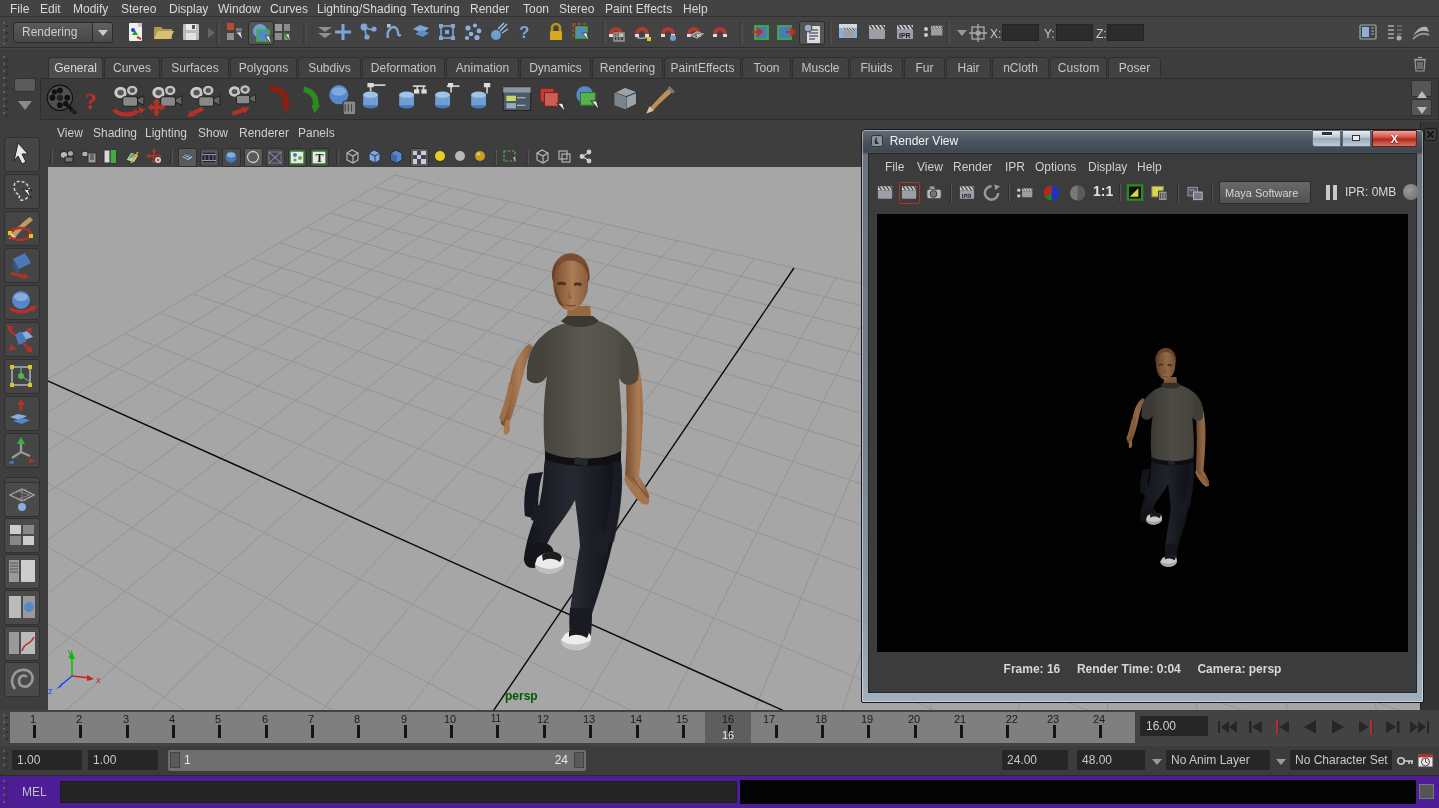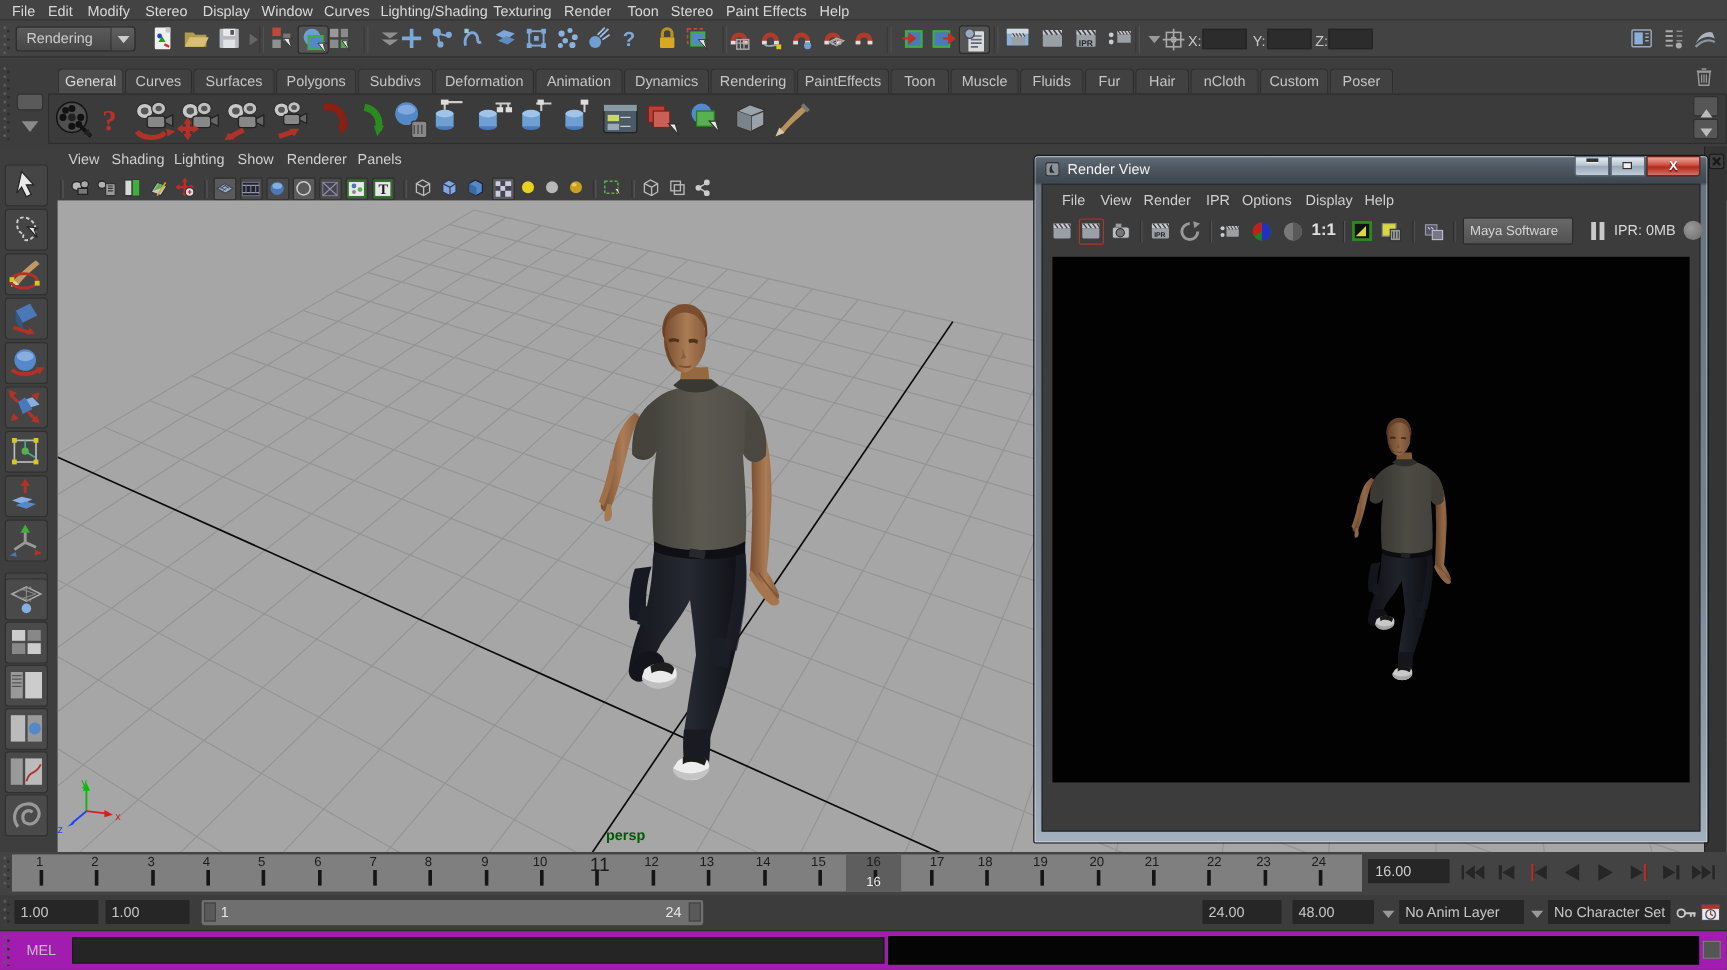--- a/index.html
+++ b/index.html
@@ -41,21 +41,21 @@
 #rvstatus{position:absolute;left:0;top:502px;width:547px;color:#d8d8d8;font-size:12px;font-weight:bold;text-align:center}
 
 #timeline{position:absolute;left:0;top:710px;width:1439px;height:36px;background:#434343}
 #ruler{position:absolute;left:10px;top:2px;width:1125px;height:31px;background:#7f7f7f}
 #timefield{position:absolute;left:1140px;top:6px;width:68px;height:20px;background:#262626;color:#cfcfcf;font-size:12px;padding:3px 6px}
 
 #rangebar{position:absolute;left:0;top:746px;width:1439px;height:29px;background:#3c3c3c}
 .nfield{position:absolute;background:#262626;color:#c8c8c8;font-size:12px;padding:3px 5px;height:20px;border-radius:1px;white-space:nowrap;overflow:hidden}
 #rslider{position:absolute;left:168px;top:4px;width:418px;height:21px;background:#6f6f6f;border-radius:2px;color:#e8e8e8}
 
-#melbar{position:absolute;left:0;top:775px;width:1439px;height:33px;background:#a21caf;border-top:1px solid #2a2a2a}
+#melbar{position:absolute;left:0;top:775px;width:1439px;height:33px;background:#4c1d95;border-top:1px solid #2a2a2a}
 #melfield{position:absolute;left:60px;top:5px;width:677px;height:22px;background:#252525;border:1px solid #1d1d1d}
 #melout{position:absolute;left:740px;top:4px;width:676px;height:24px;background:#050505}
 </style></head>
 <body>
 <div id="stage">
 
 <div id="menubar">
 <span style="left:10px">File</span>
       <span style="left:40px">Edit</span>
       <span style="left:73px">Modify</span>
@@ -976,20 +976,21 @@
 <path d="M60,30 C62,40 65,48 70,54 L65,52 C61,46 59,37 59,31 Z" fill="#6b462a"></path>
 <path d="M74,35 C75,39 75,43 73,46 L78,45 Z" fill="#8a5f3c"></path>
 <path d="M71,51 C75,52.5 80,52.5 83,51.5 L82,53.5 C78,54.5 74,54 71,52.5 Z" fill="#7d5433"></path>
 <path d="M59,30 C61,45 68,57 77,58 C84,58 91,50 94,40 C90,52 84,58 77,58 C68,57 62,46 59,30 Z" fill="#6b4628" opacity="0.5"></path>
 </g>
 </g>
               </g>
             </svg>
           </div>
     <div id="rvstatus" style="top:505px">
+      <div style="margin-top:3px">Frame: 16 &nbsp;&nbsp;&nbsp; Render Time: 0:04 &nbsp;&nbsp;&nbsp; Camera: persp</div>
     </div>
   </div>
 </div>
 </div>
 
 <div id="timeline">
 <div class="grip" style="left:2px;top:3px;height:28px"></div>
 <div id="ruler">
         <span class="abs" style="left:11px;top:1px;width:24px;text-align:center;color:#1c1c1c;font-size:11px">1</span>
         <span class="abs" style="left:23px;top:13px;width:3px;height:13px;background:#151515"></span>
@@ -1004,33 +1005,33 @@
         <span class="abs" style="left:243px;top:1px;width:24px;text-align:center;color:#1c1c1c;font-size:11px">6</span>
         <span class="abs" style="left:255px;top:13px;width:3px;height:13px;background:#151515"></span>
         <span class="abs" style="left:289px;top:1px;width:24px;text-align:center;color:#1c1c1c;font-size:11px">7</span>
         <span class="abs" style="left:301px;top:13px;width:3px;height:13px;background:#151515"></span>
         <span class="abs" style="left:335px;top:1px;width:24px;text-align:center;color:#1c1c1c;font-size:11px">8</span>
         <span class="abs" style="left:347px;top:13px;width:3px;height:13px;background:#151515"></span>
         <span class="abs" style="left:382px;top:1px;width:24px;text-align:center;color:#1c1c1c;font-size:11px">9</span>
         <span class="abs" style="left:394px;top:13px;width:3px;height:13px;background:#151515"></span>
         <span class="abs" style="left:428px;top:1px;width:24px;text-align:center;color:#1c1c1c;font-size:11px">10</span>
         <span class="abs" style="left:440px;top:13px;width:3px;height:13px;background:#151515"></span>
-        <span class="abs" style="left:474px;top:1px;width:24px;text-align:right;color:#1c1c1c;font-size:16px">11</span>
+        <span class="abs" style="left:474px;top:1px;width:24px;text-align:center;color:#1c1c1c;font-size:10px">11</span>
         <span class="abs" style="left:486px;top:13px;width:3px;height:13px;background:#151515"></span>
         <span class="abs" style="left:521px;top:1px;width:24px;text-align:center;color:#1c1c1c;font-size:11px">12</span>
         <span class="abs" style="left:533px;top:13px;width:3px;height:13px;background:#151515"></span>
         <span class="abs" style="left:567px;top:1px;width:24px;text-align:center;color:#1c1c1c;font-size:11px">13</span>
         <span class="abs" style="left:579px;top:13px;width:3px;height:13px;background:#151515"></span>
         <span class="abs" style="left:614px;top:1px;width:24px;text-align:center;color:#1c1c1c;font-size:11px">14</span>
         <span class="abs" style="left:626px;top:13px;width:3px;height:13px;background:#151515"></span>
         <span class="abs" style="left:660px;top:1px;width:24px;text-align:center;color:#1c1c1c;font-size:11px">15</span>
         <span class="abs" style="left:672px;top:13px;width:3px;height:13px;background:#151515"></span>
         <span class="abs" style="left:706px;top:1px;width:24px;text-align:center;color:#1c1c1c;font-size:11px">16</span>
         <span class="abs" style="left:718px;top:13px;width:3px;height:13px;background:#151515"></span>
-        <span class="abs" style="left:753px;top:1px;width:24px;text-align:right;color:#1c1c1c;font-size:11px">17</span>
+        <span class="abs" style="left:753px;top:1px;width:24px;text-align:left;color:#1c1c1c;font-size:11px">17</span>
         <span class="abs" style="left:765px;top:13px;width:3px;height:13px;background:#151515"></span>
         <span class="abs" style="left:799px;top:1px;width:24px;text-align:center;color:#1c1c1c;font-size:11px">18</span>
         <span class="abs" style="left:811px;top:13px;width:3px;height:13px;background:#151515"></span>
         <span class="abs" style="left:845px;top:1px;width:24px;text-align:center;color:#1c1c1c;font-size:11px">19</span>
         <span class="abs" style="left:857px;top:13px;width:3px;height:13px;background:#151515"></span>
         <span class="abs" style="left:892px;top:1px;width:24px;text-align:center;color:#1c1c1c;font-size:11px">20</span>
         <span class="abs" style="left:904px;top:13px;width:3px;height:13px;background:#151515"></span>
         <span class="abs" style="left:938px;top:1px;width:24px;text-align:center;color:#1c1c1c;font-size:11px">21</span>
         <span class="abs" style="left:950px;top:13px;width:3px;height:13px;background:#151515"></span>
         <span class="abs" style="left:984px;top:1px;width:24px;text-align:right;color:#1c1c1c;font-size:11px">22</span>

